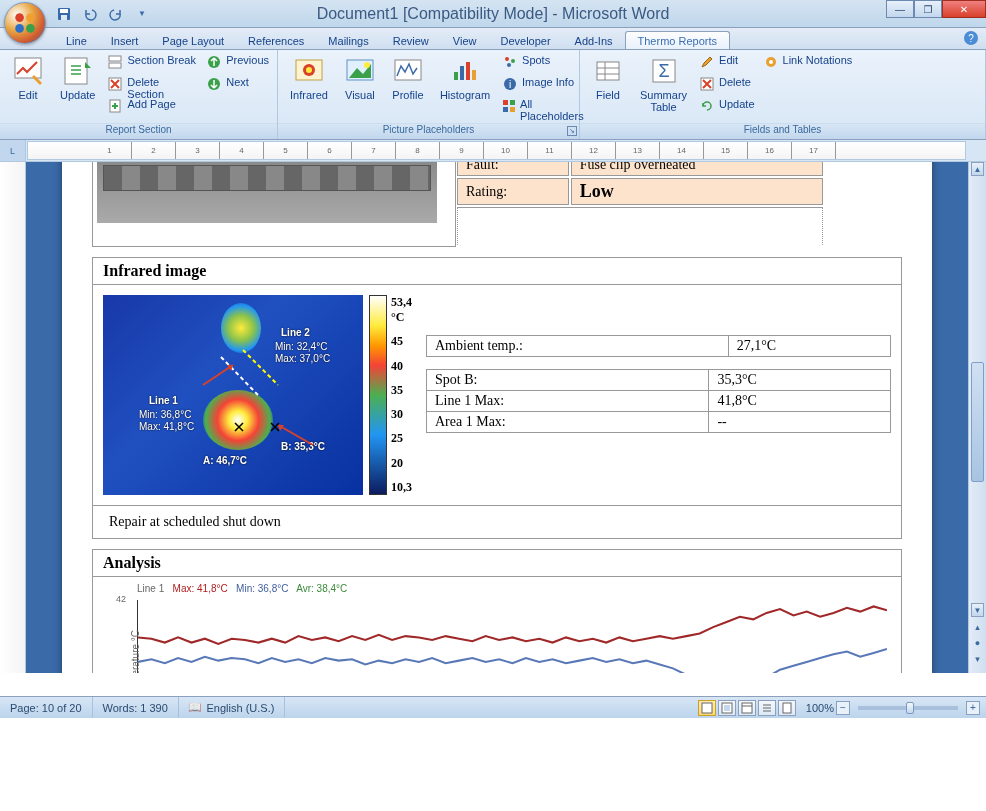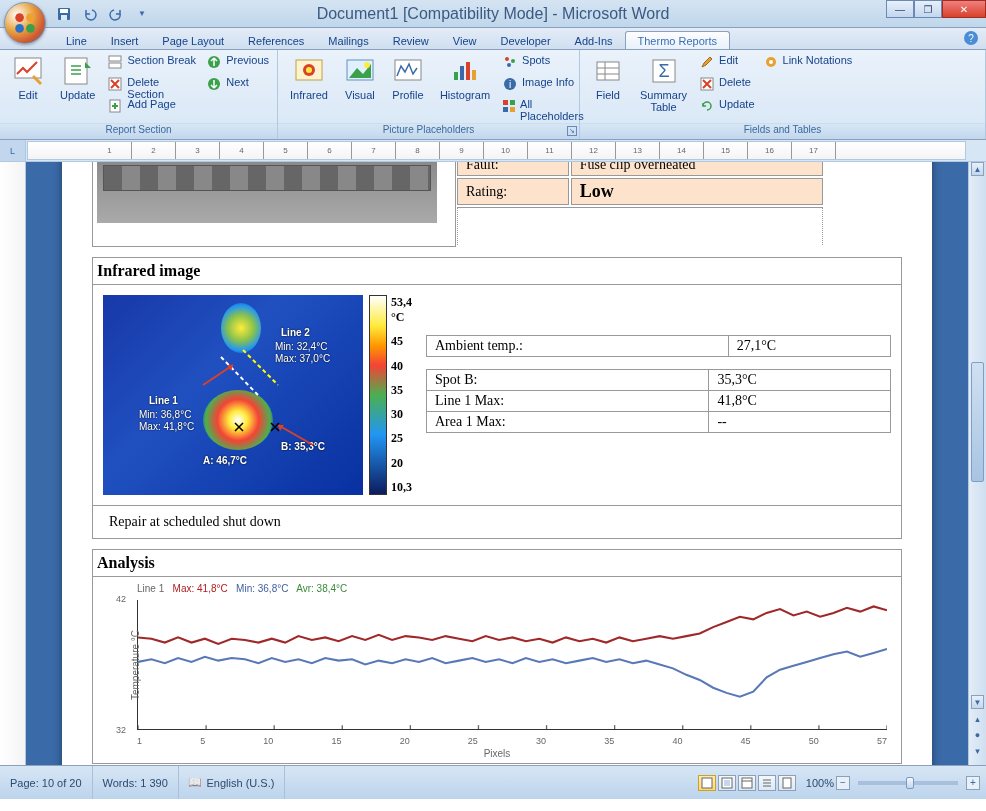--- a/index.html
+++ b/index.html
@@ -35,29 +35,29 @@
 .vcol { display: flex; flex-direction: column; }
 
 
 .ruler-row { height: 22px; background: #d7e6f5; display: flex; border-bottom: 1px solid #b0c8e0;}
 .ruler-corner { width: 26px; background: #c2d7ed; border-right: 1px solid #b0c8e0; display:flex; align-items:center; justify-content:center; font-size:9px; color:#3a6a9e;}
 .ruler { flex: 1; background: linear-gradient(#fff,#f4f4f4); position: relative; font-size: 8px; color: #666; overflow: hidden; border: 1px solid #b0c8e0; margin: 1px 20px 1px 1px;}
 .ruler-scale { position: absolute; left: 0; top: 0; height: 100%; display:flex; }
 .rtick { width: 44px; border-right: 1px solid #999; position: relative; text-align:center; line-height:18px;}
 
 
-.doc-area { display: flex; height: 603px; background: #bef264; }
+.doc-area { display: flex; height: 511px; background: #bef264; }
 .vruler { width: 26px; background: linear-gradient(90deg,#fff,#f4f4f4); border-right: 1px solid #b0c8e0; }
 .canvas { flex: 1; overflow: hidden; position: relative; background: #3a6aa8; }
 .page { width: 870px; margin: 0 auto; background: #fff; min-height: 700px; box-shadow: 0 0 8px rgba(0,0,0,.4); padding: 0 30px; position: relative; top: -10px;}
 .vscroll { width: 18px; background: linear-gradient(90deg,#e4ecf7,#cfdff0); border-left: 1px solid #b0c8e0; position:relative;}
 .vscroll .thumb { position:absolute; left:2px; width:13px; background:linear-gradient(#d0e0f2,#a8c4e2); border:1px solid #7ea0c8; border-radius:2px;}
 .vscroll .arrow { position:absolute; left:2px; width:13px; height:14px; background:linear-gradient(#e8f0fa,#c3d7ee); border:1px solid #8ba0bc; display:flex; align-items:center; justify-content:center; font-size:8px; color:#3a6a9e;}
 .scroll-extra { position:absolute; left:2px; width:13px; height:13px; display:flex; align-items:center; justify-content:center; font-size:9px; color:#3a6a9e;}
-.section-head { font-weight: bold; font-family: "Times New Roman", serif; font-size: 16px; border: 1px solid #999; padding: 4px 4px; margin-top: 10px; background:#fff;}
+.section-head { font-weight: bold; font-family: "Times New Roman", serif; font-size: 16px; border: 1px solid #999; padding: 4px 10px; margin-top: 10px; background:#fff;}
 .section-body { border: 1px solid #999; border-top: none; padding: 8px 16px; font-family: "Times New Roman", serif; font-size: 14px;}
 .info-table { border-collapse: collapse; width: 100%; font-family: "Times New Roman", serif; font-size: 14px;}
 .info-table td { border: 1px solid #999; padding: 2px 8px; }
 .top-table { width: 370px;}
 .top-table td { border: 1px solid #999; padding: 2px 8px; font-family:"Times New Roman",serif; font-size:14px;}
 .top-table .peach { background: #fde2cc; }
 .top-table .bold { font-weight: bold; font-size: 18px; }
 .ir-wrap { display: flex; gap: 14px; border:1px solid #999; border-top:none; padding: 10px;}
 .ir-img { width: 260px; height: 200px; background: linear-gradient(135deg,#1838a8 0%, #2050c0 40%, #0830a0 100%); position: relative; overflow:hidden;}
 .hotspot { position:absolute; border-radius: 50%; }
@@ -71,21 +71,21 @@
 .chart { height: 130px; position: relative; border-left: 1px solid #333; border-bottom: 1px solid #333; margin: 6px 10px 6px 40px;}
 .chart-ylabel { position:absolute; left:-38px; top:50%; transform: translateY(-50%) rotate(-90deg); font-size:10px; color:#666; white-space:nowrap;}
 .chart-legend { font-size: 10px; color:#666; margin-left:40px; }
 .chart-legend .red { color:#b02020;} .chart-legend .blue{color:#4060a0;} .chart-legend .green{color:#3a8a3a;}
 .chart svg { position:absolute; inset:0; width:100%; height:100%;}
 .chart-ticks-y { position:absolute; left:-22px; top:-6px; bottom:-6px; display:flex; flex-direction:column; justify-content:space-between; font-size:9px; color:#666;}
 .chart-x { display:flex; justify-content:space-between; font-size:9px; color:#666; margin:0 10px 0 40px;}
 .chart-xlabel { text-align:center; font-size:10px; color:#666; margin-top:2px;}
 
 
-.statusbar { height: 34px; background: linear-gradient(#d7e6f5,#bcd4ec); border-top: 1px solid #8ba0bc; display: flex; align-items: center; font-size: 11px; color: #2b4a6f; }
+.statusbar { height: 22px; background: linear-gradient(#d7e6f5,#bcd4ec); border-top: 1px solid #8ba0bc; display: flex; align-items: center; font-size: 11px; color: #2b4a6f; margin-top: 23px; }
 .status-seg { padding: 0 10px; border-right: 1px solid #a8c0dc; height: 100%; display: flex; align-items: center; gap: 4px;}
 .status-right { margin-left: auto; display: flex; align-items: center; gap: 2px; padding-right: 6px;}
 .view-btn { width: 18px; height: 16px; border: 1px solid #8ba0bc; background: linear-gradient(#f4f8fc,#dce9f5); display:flex; align-items:center; justify-content:center;}
 .view-btn.active { background: linear-gradient(#ffecb3,#ffd870); border-color:#c9a22e;}
 .zoom-slider { width: 100px; height: 4px; background: #a8c0dc; position: relative; margin: 0 6px;}
 .zoom-slider .knob { position:absolute; left:48%; top:-4px; width:8px; height:12px; background:linear-gradient(#f4f8fc,#c3d7ee); border:1px solid #7a99c2; border-radius:2px;}
 .zoom-btn { width:14px; height:14px; border:1px solid #8ba0bc; background:#e8f0fa; display:flex; align-items:center; justify-content:center; font-size:10px; color:#3a6a9e;}
 </style>
 </head>
 <body>

